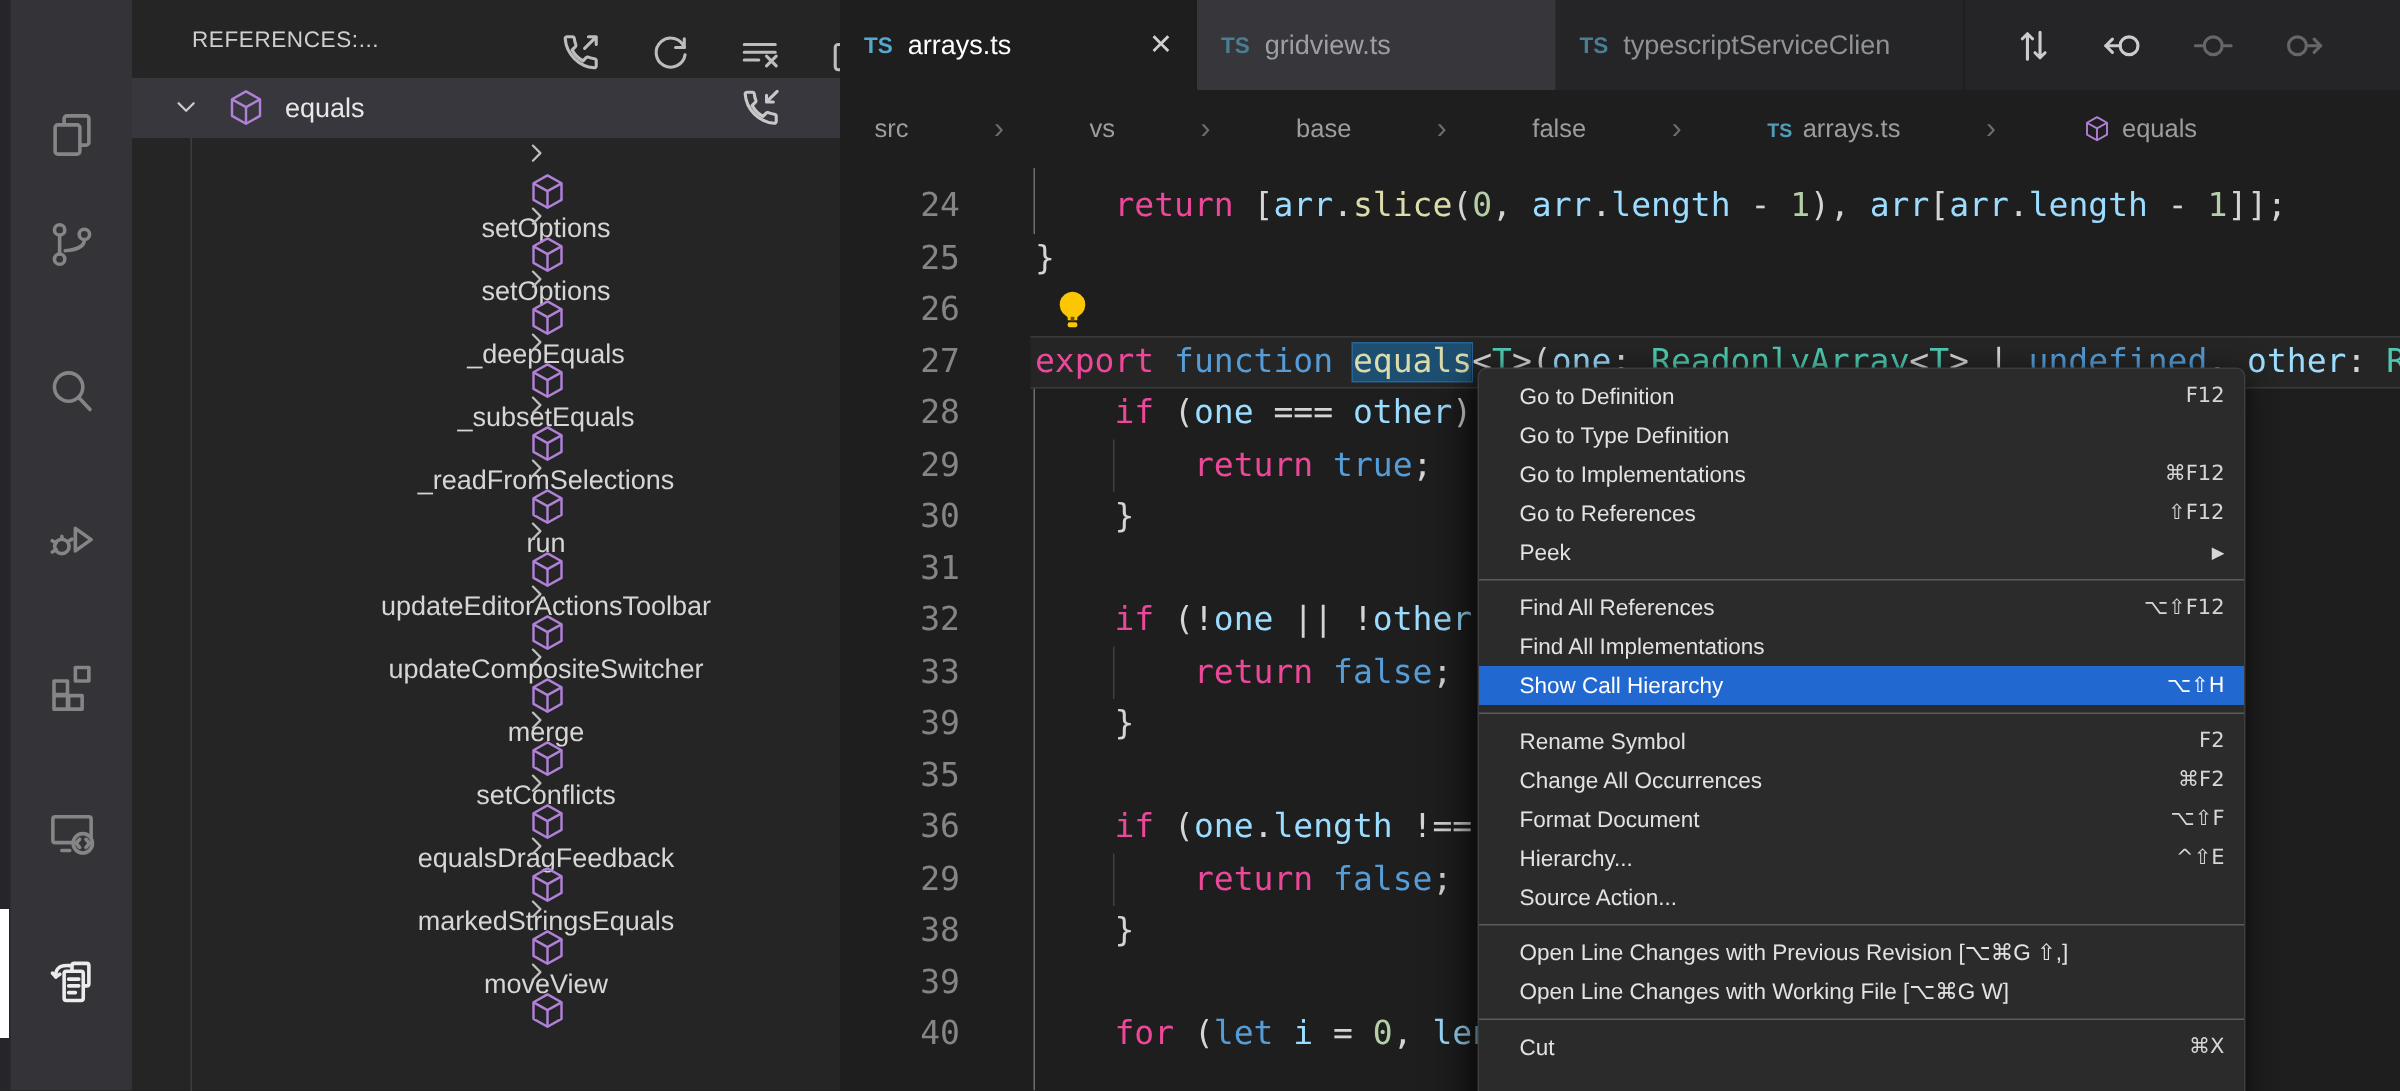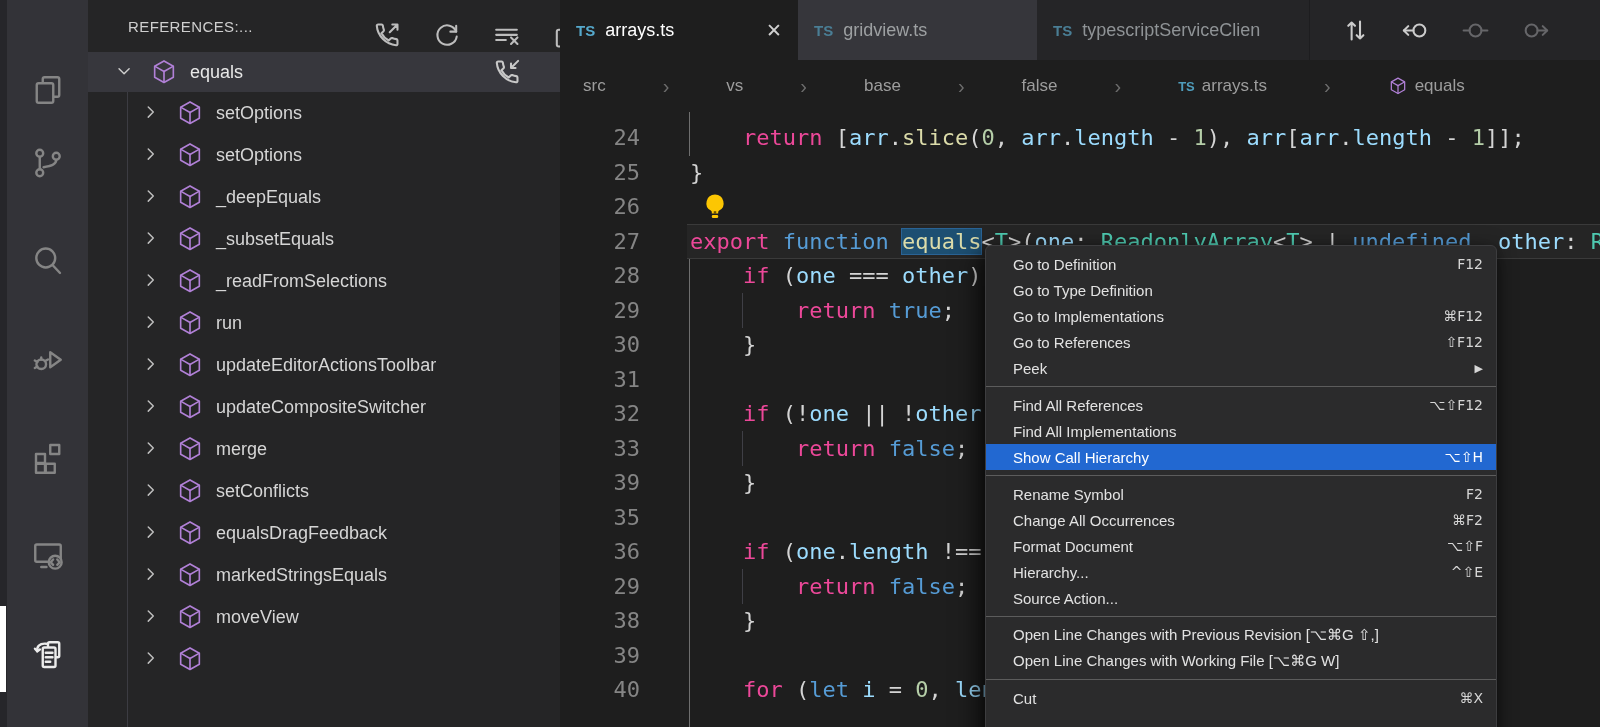--- a/index.html
+++ b/index.html
@@ -25,21 +25,21 @@
   .root-row { position:relative; height:40px; background:#37373d; display:flex; align-items:center; padding-left:26px; cursor:pointer; }
   .root-row .twisty { width:22px; height:22px; color:#cccccc; }
   .root-row .twisty svg, .t-row .twisty svg { width:22px; height:22px; }
   .sym-icon { width:28px; height:28px; margin-left:14px; }
   .sym-icon svg { width:28px; height:28px; stroke-width:1.4; }
   .root-label { margin-left:12px; font-size:18px; color:#e8e8e8; }
   .root-trailing { position:absolute; right:38px; top:5px; width:31px; height:31px; color:#c8c8c8; }
   .root-trailing svg { width:31px; height:31px; }
   .tree { position:relative; }
   .tree .indent-guide { position:absolute; left:39px; top:0; bottom:-200px; width:1px; background:#3c3c42; }
-  .t-row { position:relative; height:42px; display:flex; align-items:center; padding-left:52px; color:#d6d6d6; cursor:pointer; }
+  .t-row { position:relative; height:42px; display:flex; align-items:center; padding-left:68px; color:#d6d6d6; cursor:pointer;flex-direction:column; }
   .t-row .twisty { width:22px; height:22px; color:#bfbfbf; }
   .t-label { margin-left:12px; font-size:18px; white-space:nowrap; }
 
   
   .tab-bar { position:absolute; left:560px; top:0; right:0; height:60px; background:#252527; display:flex; z-index:2; }
   .tab { display:flex; align-items:center; padding:0 16px; font-size:18px; color:#8f9396; cursor:pointer; white-space:nowrap; overflow:hidden; }
   .tab .ts-badge { font-weight:bold; font-size:15px; color:#4a7e95; margin-right:10px; letter-spacing:0; }
   .tab.active { background:#1e1e1e; color:#ffffff; }
   .tab.active .ts-badge { color:#56a9cc; }
   .tab.t1 { width:238px; }

